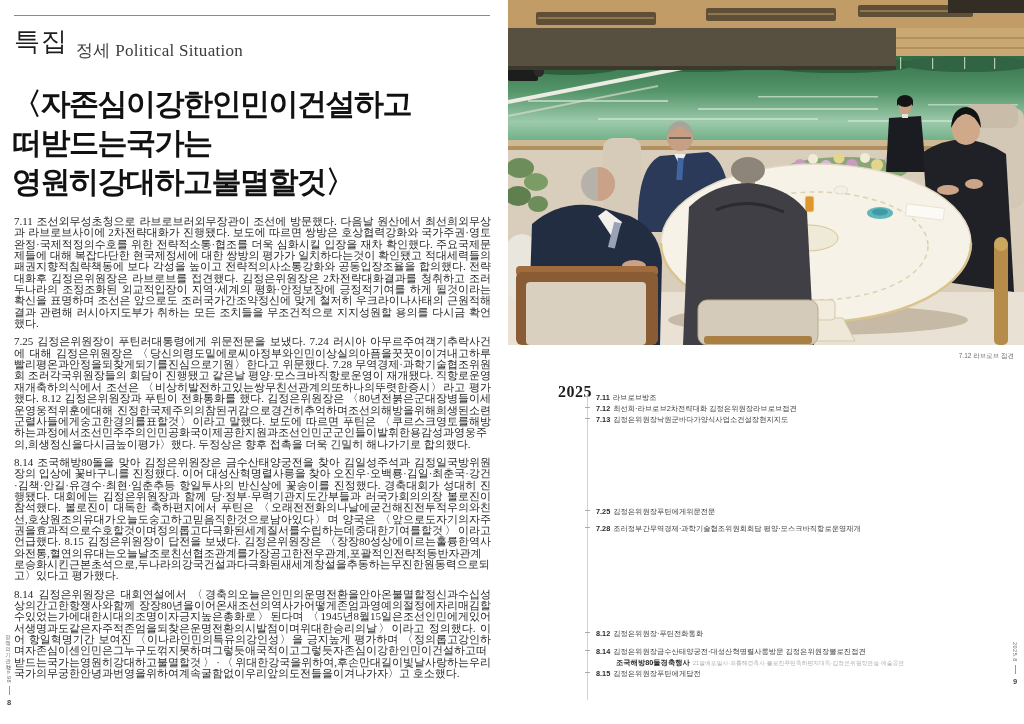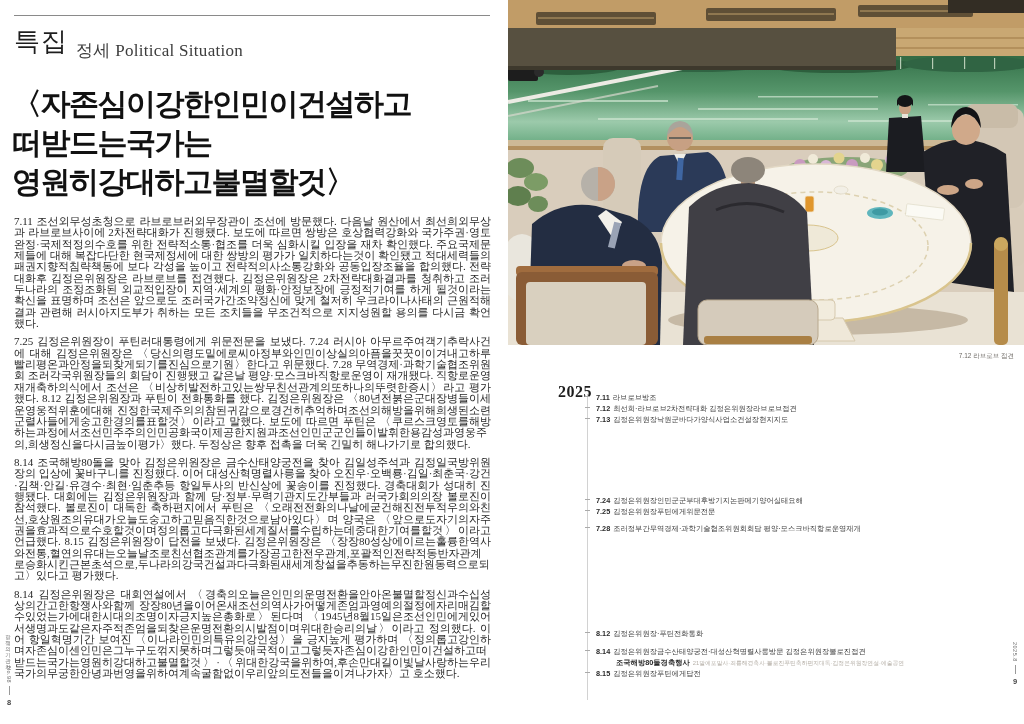--- a/index.html
+++ b/index.html
@@ -269,24 +269,20 @@
     <span class="date">7.11</span><span class="text">라브로브방조</span>
   </div>
   <div class="tl-entry" style="top:404px">
     <span class="tick"></span>
     <span class="date">7.12</span><span class="text">최선희·라브로브2차전략대화 김정은위원장라브로브접견</span>
   </div>
   <div class="tl-entry" style="top:415px">
     <span class="tick"></span>
     <span class="date">7.13</span><span class="text">김정은위원장낙원군바다가양식사업소건설장현지지도</span>
   </div>
-  <div class="tl-entry" style="top:496px">
-    <span class="tick"></span>
-    <span class="date">7.24</span><span class="text">김정은위원장인민군군부대후방기지논판메기양어실태요해</span>
-  </div>
   <div class="tl-entry" style="top:507px">
     <span class="tick"></span>
     <span class="date">7.25</span><span class="text">김정은위원장푸틴에게위문전문</span>
   </div>
   <div class="tl-entry" style="top:524px">
     <span class="tick"></span>
     <span class="date">7.28</span><span class="text">조러정부간무역경제·과학기술협조위원회회담 평양·모스크바직항로운영재개</span>
   </div>
   <div class="tl-entry" style="top:629px">
     <span class="tick"></span>

